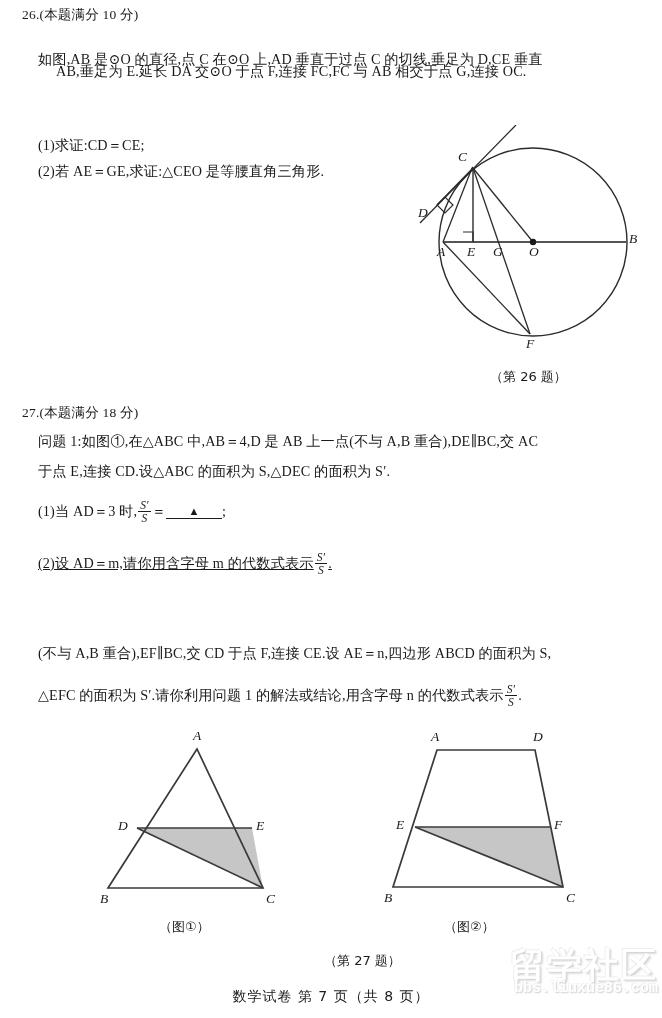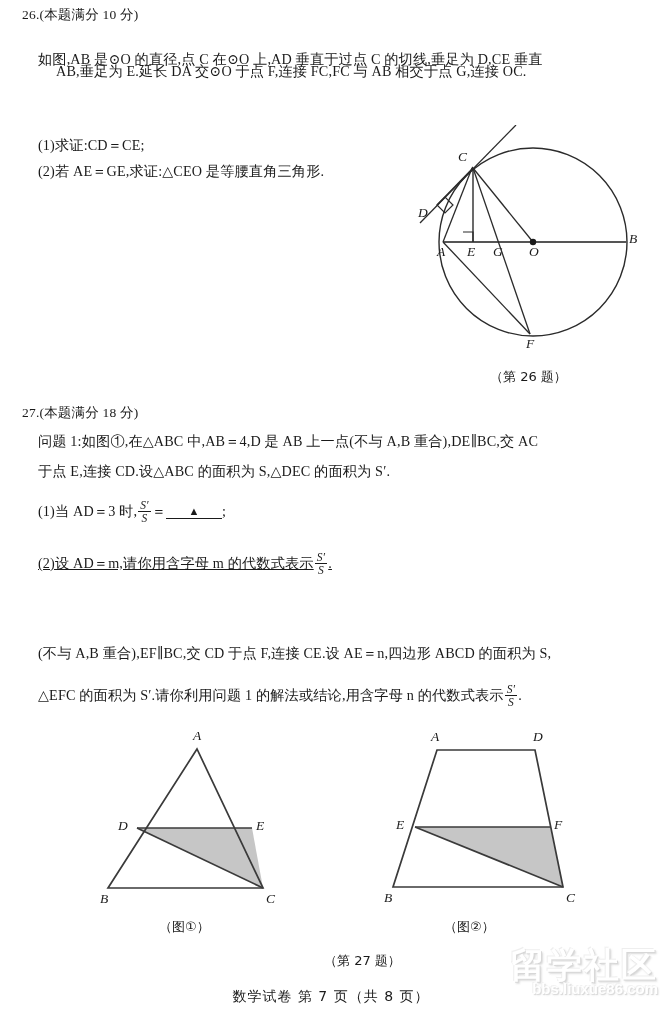--- a/index.html
+++ b/index.html
@@ -102,21 +102,21 @@
     font-size: 35px;
     font-weight: bold;
     letter-spacing: 2px;
     color: #ffffff;
     text-shadow:
       1px 1px 0 #c9c9c9, -1px -1px 0 #e8e8e8,
       2px 2px 2px rgba(160,160,160,0.55);
     line-height: 1;
   }
   .wm-url {
-    font-family: Liberation Sans, sans-serif;
+    font-family: Liberation Mono, monospace;
     font-size: 15px;
     font-weight: bold;
     color: #ffffff;
     letter-spacing: 0px;
     text-shadow:
       1px 1px 0 #cfcfcf, -1px -1px 0 #ececec,
       1px 1px 2px rgba(165,165,165,0.6);
     margin-top: -2px;
     line-height: 1;
   }

